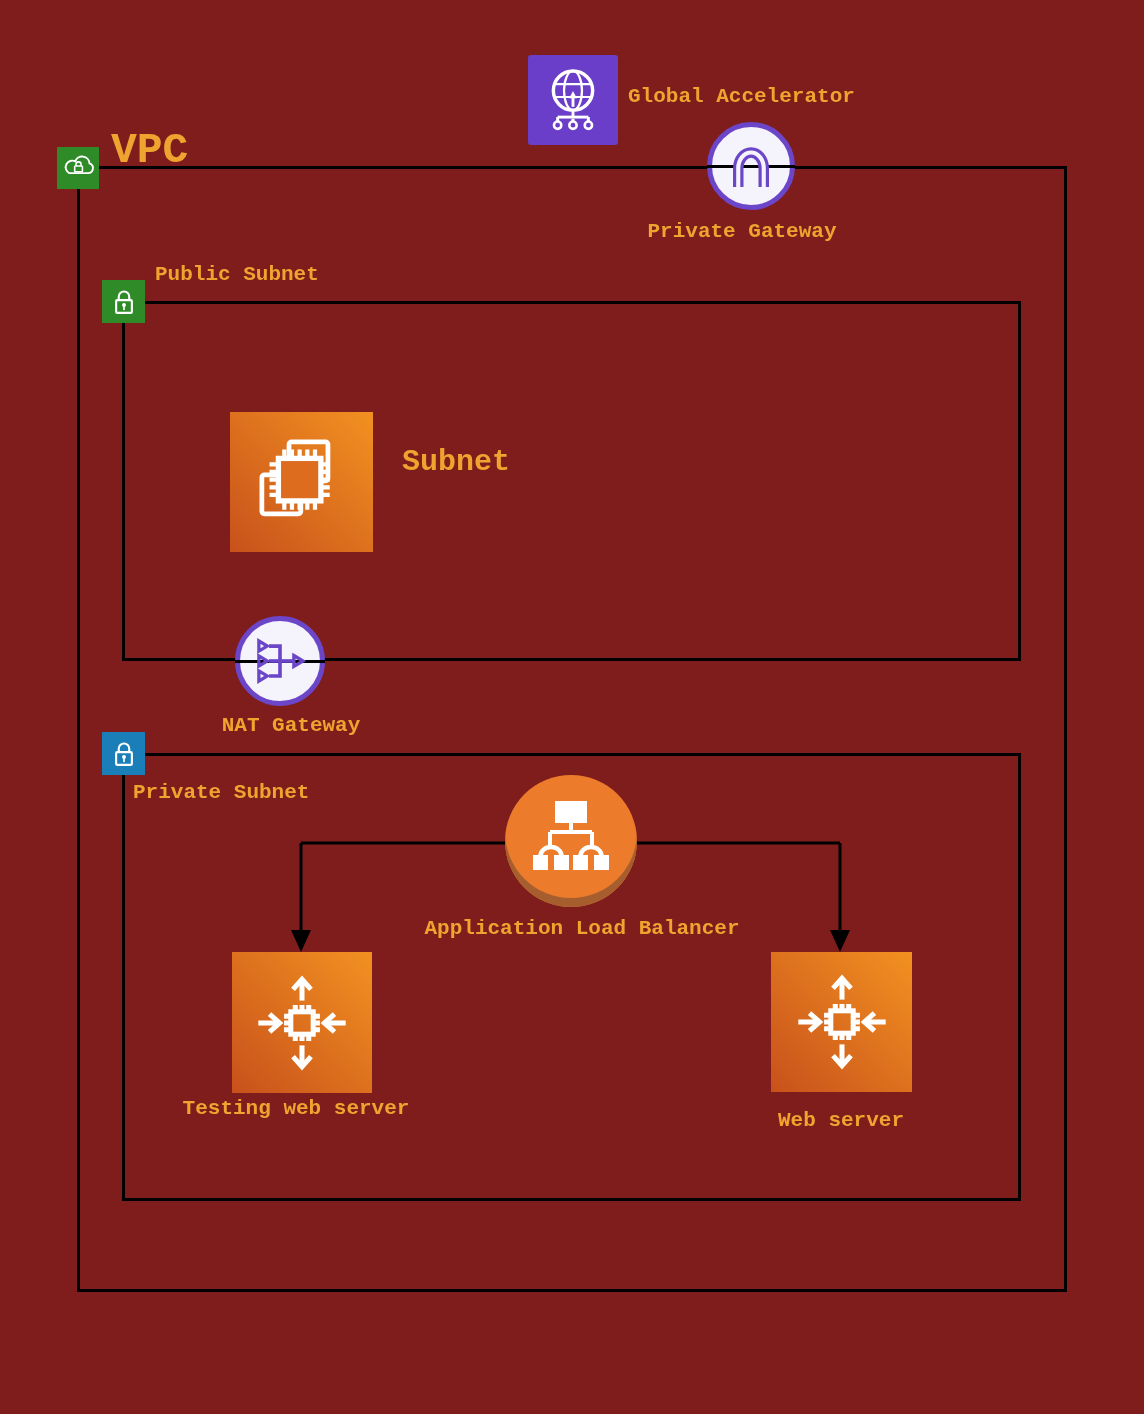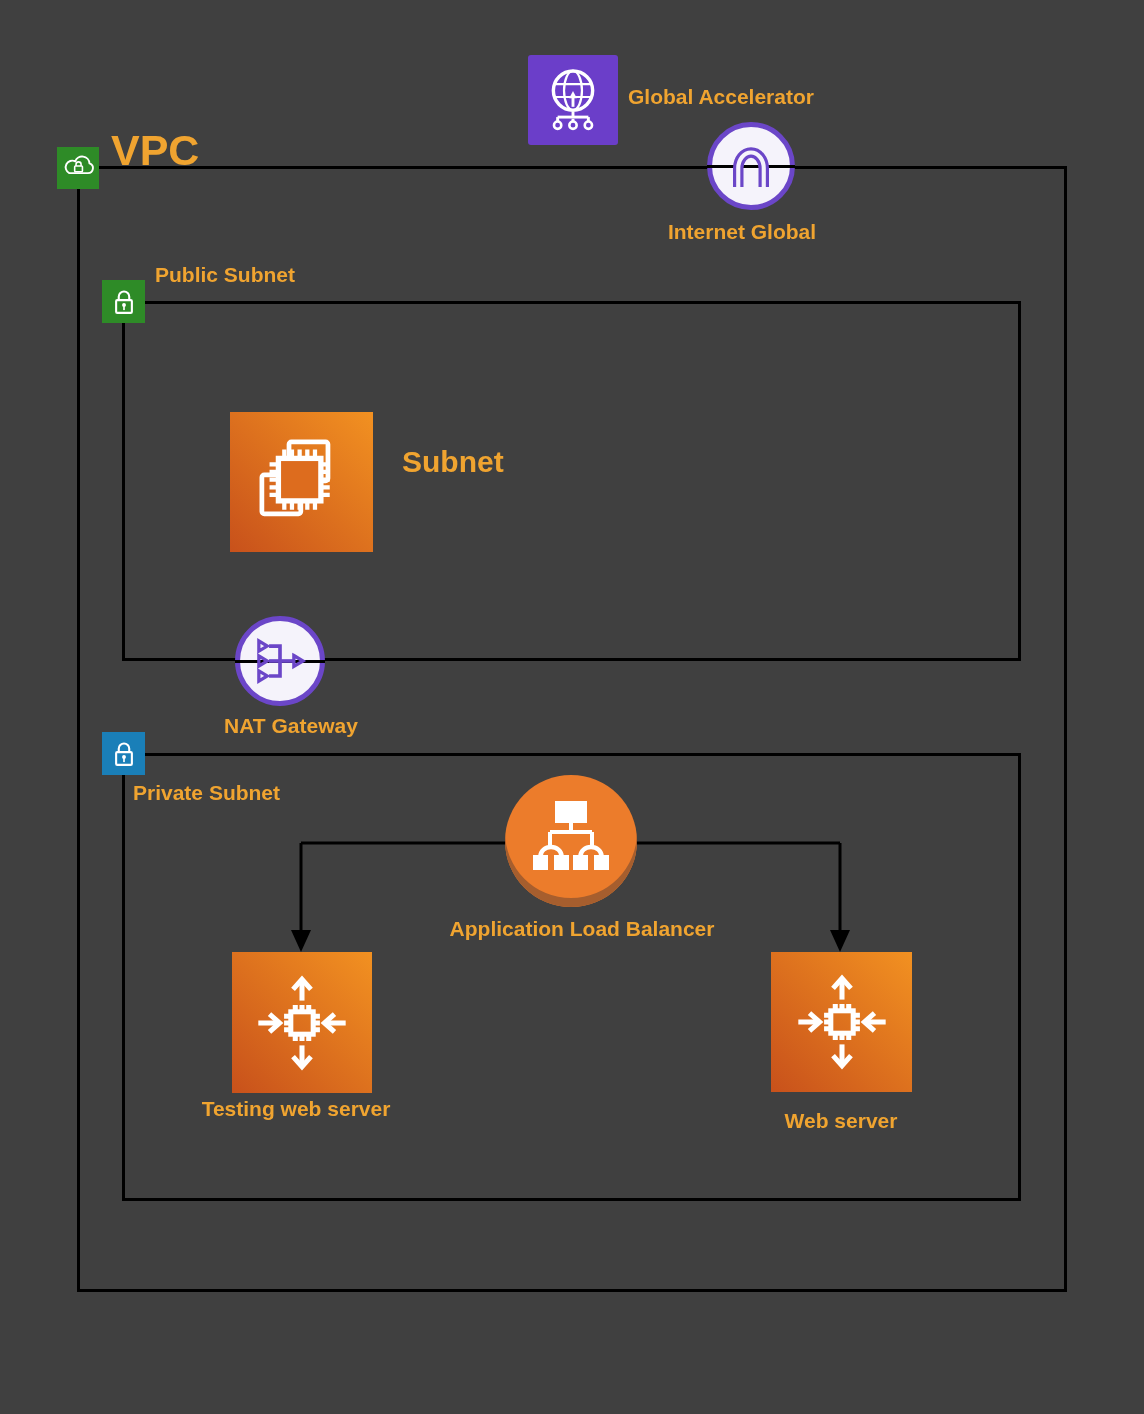--- a/index.html
+++ b/index.html
@@ -1,18 +1,18 @@
 <!DOCTYPE html>
 <html><head>
 <meta charset="utf-8">
 <style>
   html,body{margin:0;padding:0;background:#ffffff;}
   #canvas{
-    position:relative;width:1144px;height:1414px;background:#404040;overflow:hidden;
-    font-family:Liberation Sans, sans-serif;
+    position:relative;width:1144px;height:1414px;background:#7f1d1d;overflow:hidden;
+    font-family:Liberation Mono, monospace;
   }
   .lbl{position:absolute;font-weight:700;color:#F0A430;white-space:nowrap;line-height:1;}
   .lbl.small{font-size:21px;}
   .lbl.big{font-size:30px;}
   .lbl.center{transform:translateX(-50%);}
   .box{position:absolute;border:3px solid #000;box-sizing:border-box;background:transparent;}
   .cornericon{position:absolute;display:flex;align-items:center;justify-content:center;z-index:5;}
   .circle{position:absolute;border-radius:50%;box-sizing:border-box;display:flex;align-items:center;justify-content:center;}
   .igw,.nat{background:#F5F3FB;border:5px solid #6B46C8;}
   .throughline{position:absolute;left:-5px;right:-5px;height:3px;background:#000;top:50%;margin-top:-1.5px;z-index:1;}
@@ -79,21 +79,21 @@
   </div>
   <div class="lbl big" style="left:111px;top:129px;font-size:43px;">VPC</div>
 
   <div class="circle igw" style="left:707px;top:122px;width:88px;height:88px;">
     <div class="throughline"></div>
     <svg class="glyph" width="72" height="72" viewBox="0 0 96 96">
       <path d="M31,76 V51 a17,21 0 0 1 34,0 V76" fill="none" stroke="#6B46C8" stroke-width="14"></path>
       <path d="M31,76 V51 a17,21 0 0 1 34,0 V76" fill="none" stroke="#F5F3FB" stroke-width="5.5"></path>
     </svg>
   </div>
-  <div class="lbl small center" style="left:742px;top:221px;">Internet Global</div>
+  <div class="lbl small center" style="left:742px;top:221px;">Private Gateway</div>
 
   <div class="cornericon" style="left:102px;top:280px;width:43px;height:43px;background:#2E8B27;">
     <svg class="glyph" width="36" height="36" viewBox="0 0 48 48">
       <path d="M17,21.5 v-4.5 a7,7 0 0 1 14,0 v4.5" fill="none" stroke="#fff" stroke-width="2.8"></path>
       <rect x="13.5" y="21.5" width="21" height="17" rx="1.5" fill="none" stroke="#fff" stroke-width="2.8"></rect>
       <circle cx="24" cy="28" r="2.6" fill="#fff"></circle>
       <rect x="22.9" y="29.5" width="2.2" height="5.3" fill="#fff"></rect>
     </svg>
   </div>
   <div class="lbl small" style="left:155px;top:264px;">Public Subnet</div>

